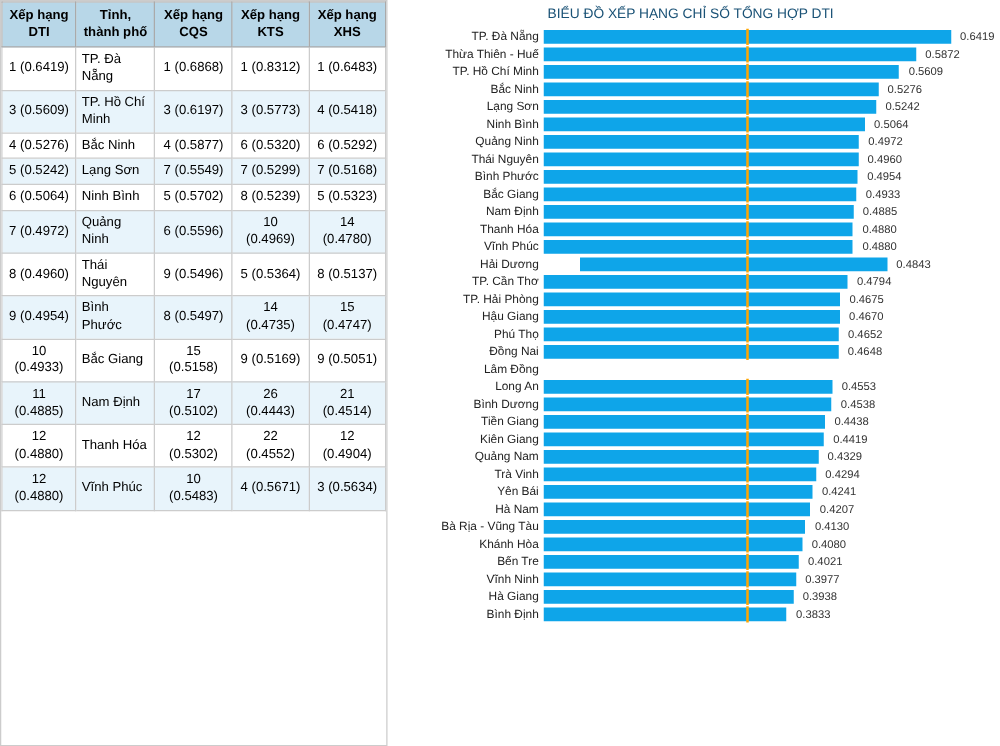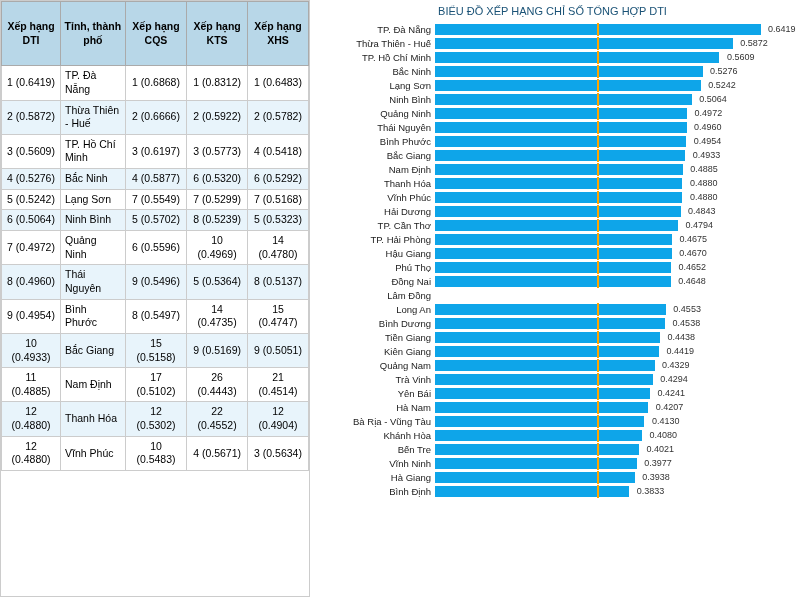--- a/index.html
+++ b/index.html
@@ -27,21 +27,21 @@
       border-collapse: collapse;
       font-size: 10.5px;
     }
 
     thead tr {
       background: #b8d7e8;
     }
 
     thead th {
       border: 1px solid #aaa;
-      padding: 18px 3px;
+      padding: 4px 3px;
       text-align: center;
       font-weight: bold;
       vertical-align: middle;
       line-height: 1.3;
     }
 
     tbody tr:nth-child(even) {
       background: #e8f4fb;
     }
     tbody tr:nth-child(odd) {
@@ -144,27 +144,20 @@
     </thead>
     <tbody id="table-body">
     <tr>
           <td>1 (0.6419)</td>
           <td>TP. Đà Nẵng</td>
           <td>1 (0.6868)</td>
           <td>1 (0.8312)</td>
           <td>1 (0.6483)</td>
         </tr>
         <tr>
-          <td>2 (0.5872)</td>
-          <td>Thừa Thiên - Huế</td>
-          <td>2 (0.6666)</td>
-          <td>2 (0.5922)</td>
-          <td>2 (0.5782)</td>
-        </tr>
-        <tr>
           <td>3 (0.5609)</td>
           <td>TP. Hồ Chí Minh</td>
           <td>3 (0.6197)</td>
           <td>3 (0.5773)</td>
           <td>4 (0.5418)</td>
         </tr>
         <tr>
           <td>4 (0.5276)</td>
           <td>Bắc Ninh</td>
           <td>4 (0.5877)</td>
@@ -354,21 +347,21 @@
         <div class="bar-track">
           <div class="bar-fill" style="width: 69.7143%;">
             <span class="bar-value">0.4880</span>
           </div>
           <div class="bar-marker" style="left: 45.7143%;"></div>
         </div>
       </div>
       <div class="bar-row">
         <div class="bar-label">Hải Dương</div>
         <div class="bar-track">
-          <div class="bar-fill" style="width: 69.1857%;">
+          <div class="bar-fill" style="width: 69.1857%; margin-left: 29px;">
             <span class="bar-value">0.4843</span>
           </div>
           <div class="bar-marker" style="left: 45.7143%;"></div>
         </div>
       </div>
       <div class="bar-row">
         <div class="bar-label">TP. Cần Thơ</div>
         <div class="bar-track">
           <div class="bar-fill" style="width: 68.4857%;">
             <span class="bar-value">0.4794</span>

